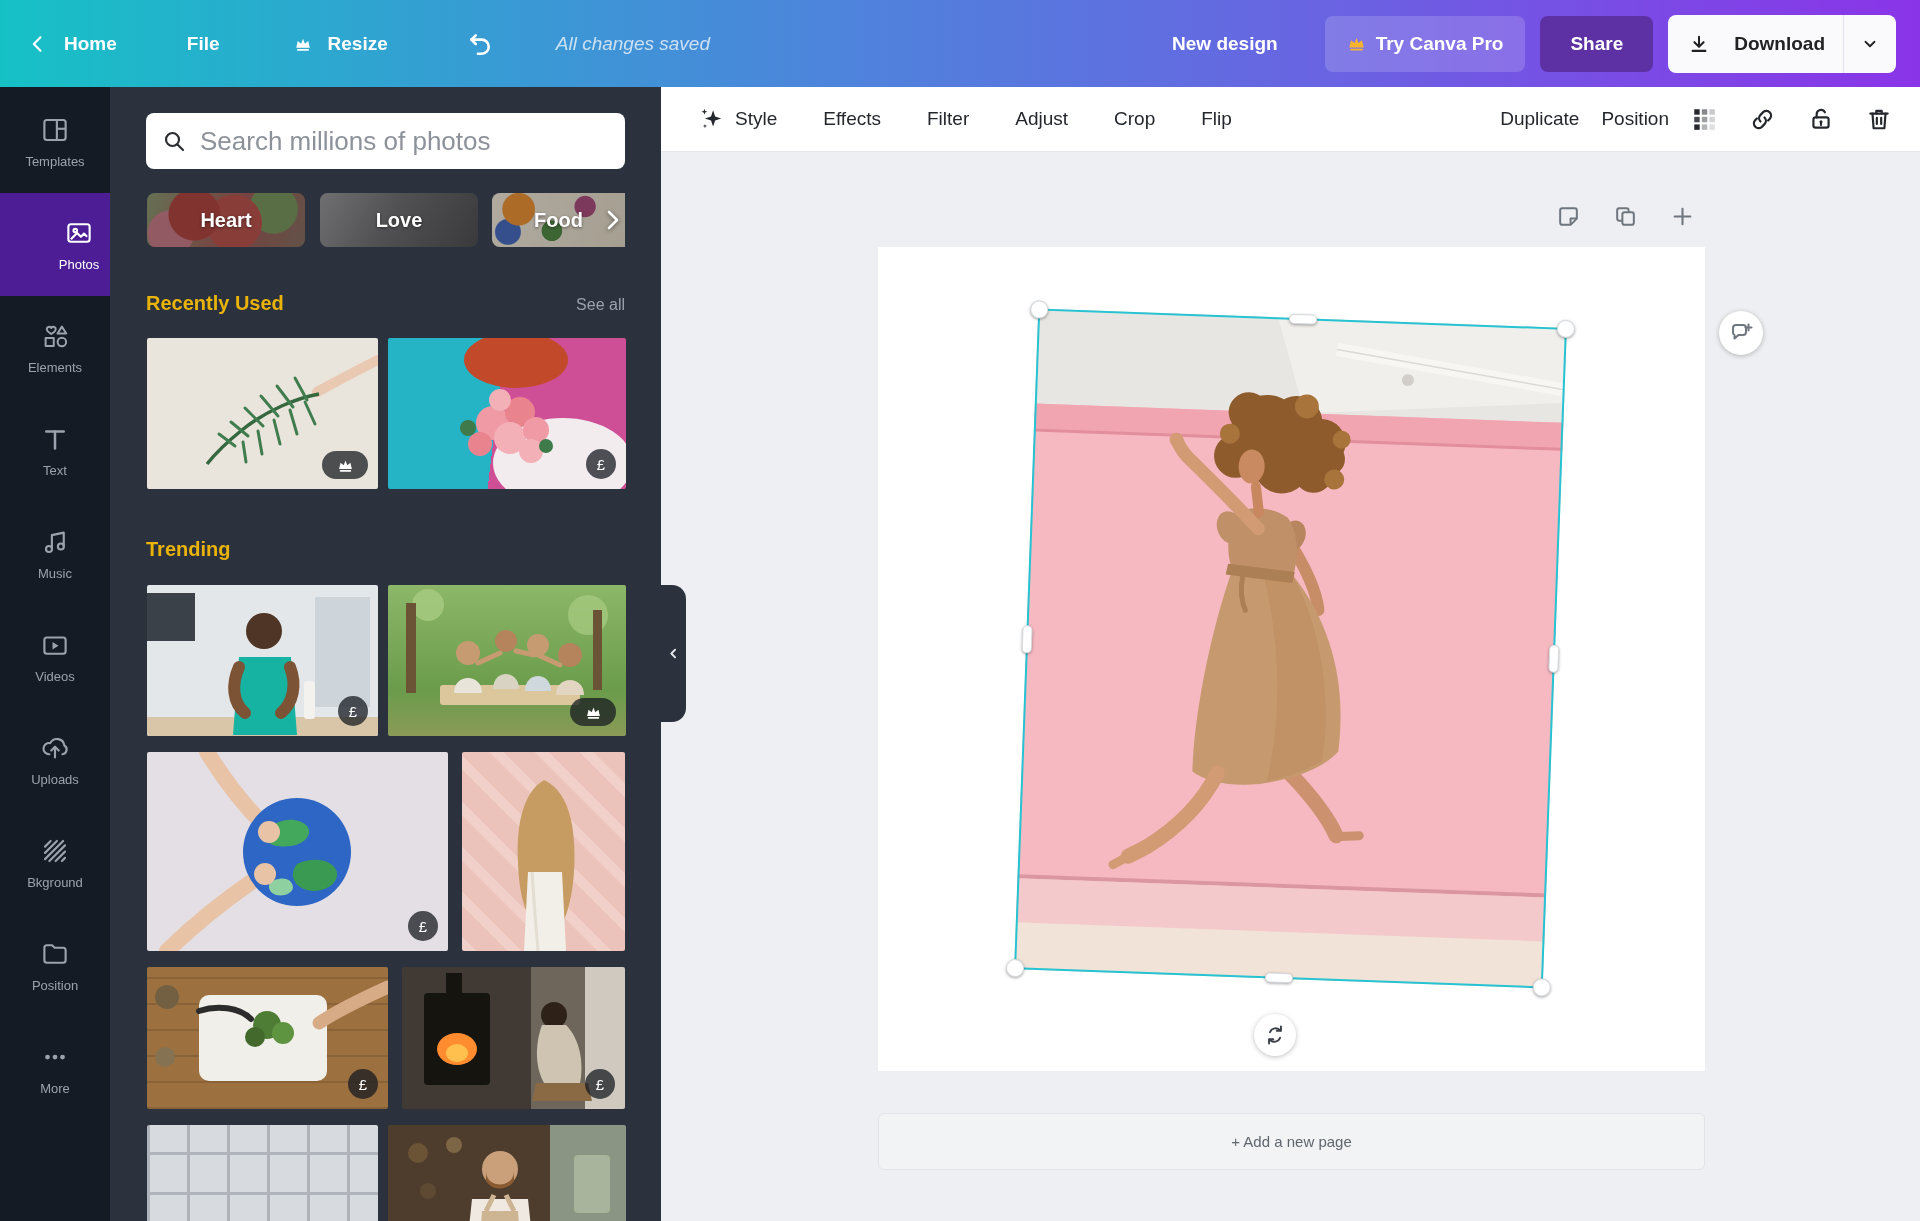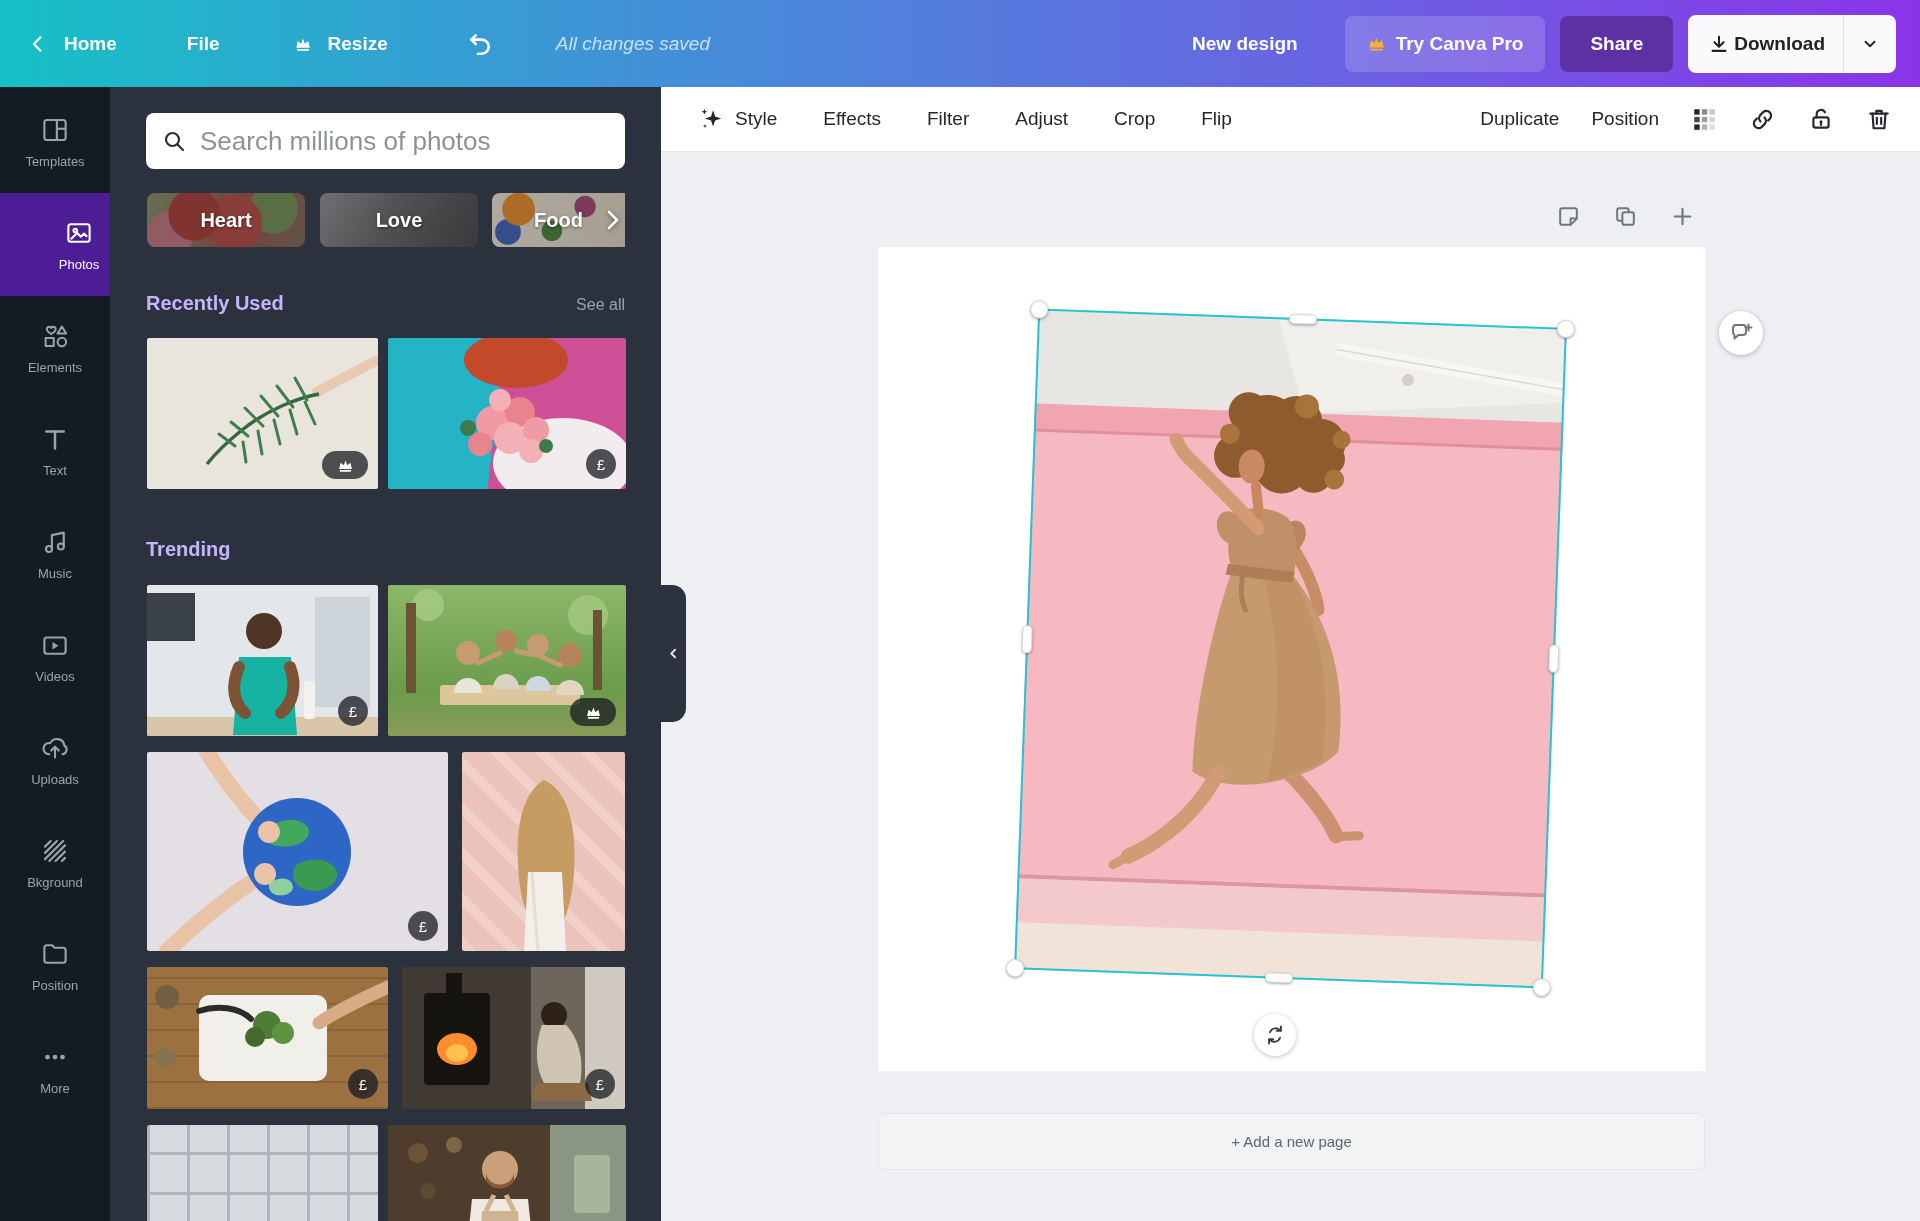--- a/index.html
+++ b/index.html
@@ -12,21 +12,21 @@
     background:linear-gradient(90deg,#16c1c6 0%,#33a0d2 22%,#4f82dc 45%,#6a62e2 70%,#8a34e8 100%);
     display:flex;align-items:center;color:#fff;font-size:19px;font-weight:600;}
   .tb-item{display:flex;align-items:center;gap:16px;cursor:pointer;white-space:nowrap;}
   .tb-status{font-style:italic;font-weight:400;color:rgba(255,255,255,.72);}
   .tb-right{margin-left:auto;display:flex;align-items:center;margin-right:24px;gap:15px;}
   .btn-pro{display:flex;align-items:center;gap:10px;background:rgba(255,255,255,.16);border-radius:8px;
     height:56px;padding:0 22px;cursor:pointer;}
   .btn-share{background:#5d31a4;border-radius:8px;height:56px;padding:0 30px;display:flex;align-items:center;cursor:pointer;}
   .btn-download{background:#faf9fc;border-radius:8px;height:58px;display:flex;align-items:center;color:#222;
     font-weight:600;cursor:pointer;overflow:hidden;}
-  .btn-download .main{display:flex;align-items:center;gap:4px;padding:0 18px 0 20px;height:100%;}
+  .btn-download .main{display:flex;align-items:center;gap:24px;padding:0 18px 0 20px;height:100%;}
   .btn-download .caret{display:flex;align-items:center;justify-content:center;width:52px;height:100%;
     border-left:1px solid #e2e0e8;}
 
   
   .rail{position:absolute;left:0;top:87px;width:110px;height:1134px;background:#151b25;
     display:flex;flex-direction:column;padding-top:3px;box-sizing:border-box;}
   .rail-item{height:103px;flex:none;display:flex;flex-direction:column;align-items:center;justify-content:center;
     gap:9px;color:#9aa3ad;font-size:13px;cursor:pointer;}
   .rail-item.active{background:#4c1d95;color:#ffffff;padding-left:48px;}
   .rail-item .ico{color:inherit;}
@@ -37,38 +37,38 @@
     display:flex;align-items:center;padding:0 16px;box-sizing:border-box;gap:12px;}
   .search input{border:none;outline:none;font-size:26px;flex:1;color:#333;font-family:"Liberation Sans",sans-serif;background:transparent;}
   .search input::placeholder{color:#8d929a;}
   .chip{position:absolute;top:106px;height:54px;border-radius:8px;overflow:hidden;cursor:pointer;
     display:flex;align-items:center;justify-content:center;}
   .chip .shade{position:absolute;inset:0;background:rgba(20,20,25,.32);}
   .chip .lbl{position:relative;color:#fff;font-size:20px;font-weight:700;text-shadow:0 1px 3px rgba(0,0,0,.5);}
   .chips-next{position:absolute;top:119px;left:488px;width:28px;height:28px;color:#fff;cursor:pointer;
     display:flex;align-items:center;justify-content:center;filter:drop-shadow(0 1px 2px rgba(0,0,0,.5));}
   .sec-head{position:absolute;left:36px;width:479px;display:flex;align-items:baseline;justify-content:space-between;}
-  .sec-title{color:#c4b5fd;font-size:20px;font-weight:700;}
+  .sec-title{color:#eab308;font-size:20px;font-weight:700;}
   .sec-action{color:#9aa1ab;font-size:16px;cursor:pointer;}
   .thumb{position:absolute;border-radius:2px;overflow:hidden;cursor:pointer;}
   .badge-paid{position:absolute;right:10px;bottom:10px;width:30px;height:30px;border-radius:50%;
     background:rgba(23,27,33,.75);color:#fff;font-size:15px;display:flex;align-items:center;justify-content:center;}
   .badge-premium{position:absolute;right:10px;bottom:10px;width:46px;height:28px;border-radius:14px;
     background:rgba(23,27,33,.75);color:#fff;display:flex;align-items:center;justify-content:center;}
   .collapse-tab{position:absolute;left:661px;top:585px;width:25px;height:137px;background:#2b323e;
     border-radius:0 14px 14px 0;display:flex;align-items:center;justify-content:center;color:#e8eaed;cursor:pointer;}
 
   
   .toolbar{position:absolute;left:661px;top:87px;width:1259px;height:65px;background:#fff;
     border-bottom:1px solid #e7e8ec;box-sizing:border-box;display:flex;align-items:center;
     color:#24282d;font-size:19px;}
   .tool-left{display:flex;align-items:center;gap:46px;margin-left:38px;}
   .tool-item{cursor:pointer;white-space:nowrap;}
   .style-item{display:flex;align-items:center;gap:10px;}
-  .tool-right{margin-left:auto;display:flex;align-items:center;gap:32px;margin-right:28px;}
+  .tool-right{margin-left:auto;display:flex;align-items:center;gap:22px;margin-right:28px;}
   .tool-icons{display:flex;align-items:center;gap:32px;color:#24282d;}
   .page-actions{position:absolute;left:1556px;top:204px;display:flex;gap:32px;color:#6f767e;}
   .pa-btn{cursor:pointer;}
 
   
   .page{position:absolute;left:878px;top:247px;width:827px;height:824px;background:#fff;}
   .photo,.selection{position:absolute;left:148px;top:71px;width:529px;height:661px;transform:rotate(2.1deg);}
   .photo{overflow:hidden;}
   .selection{border:2px solid #26c4d2;box-sizing:border-box;pointer-events:none;}
   .handle{position:absolute;background:#fff;pointer-events:auto;cursor:pointer;

